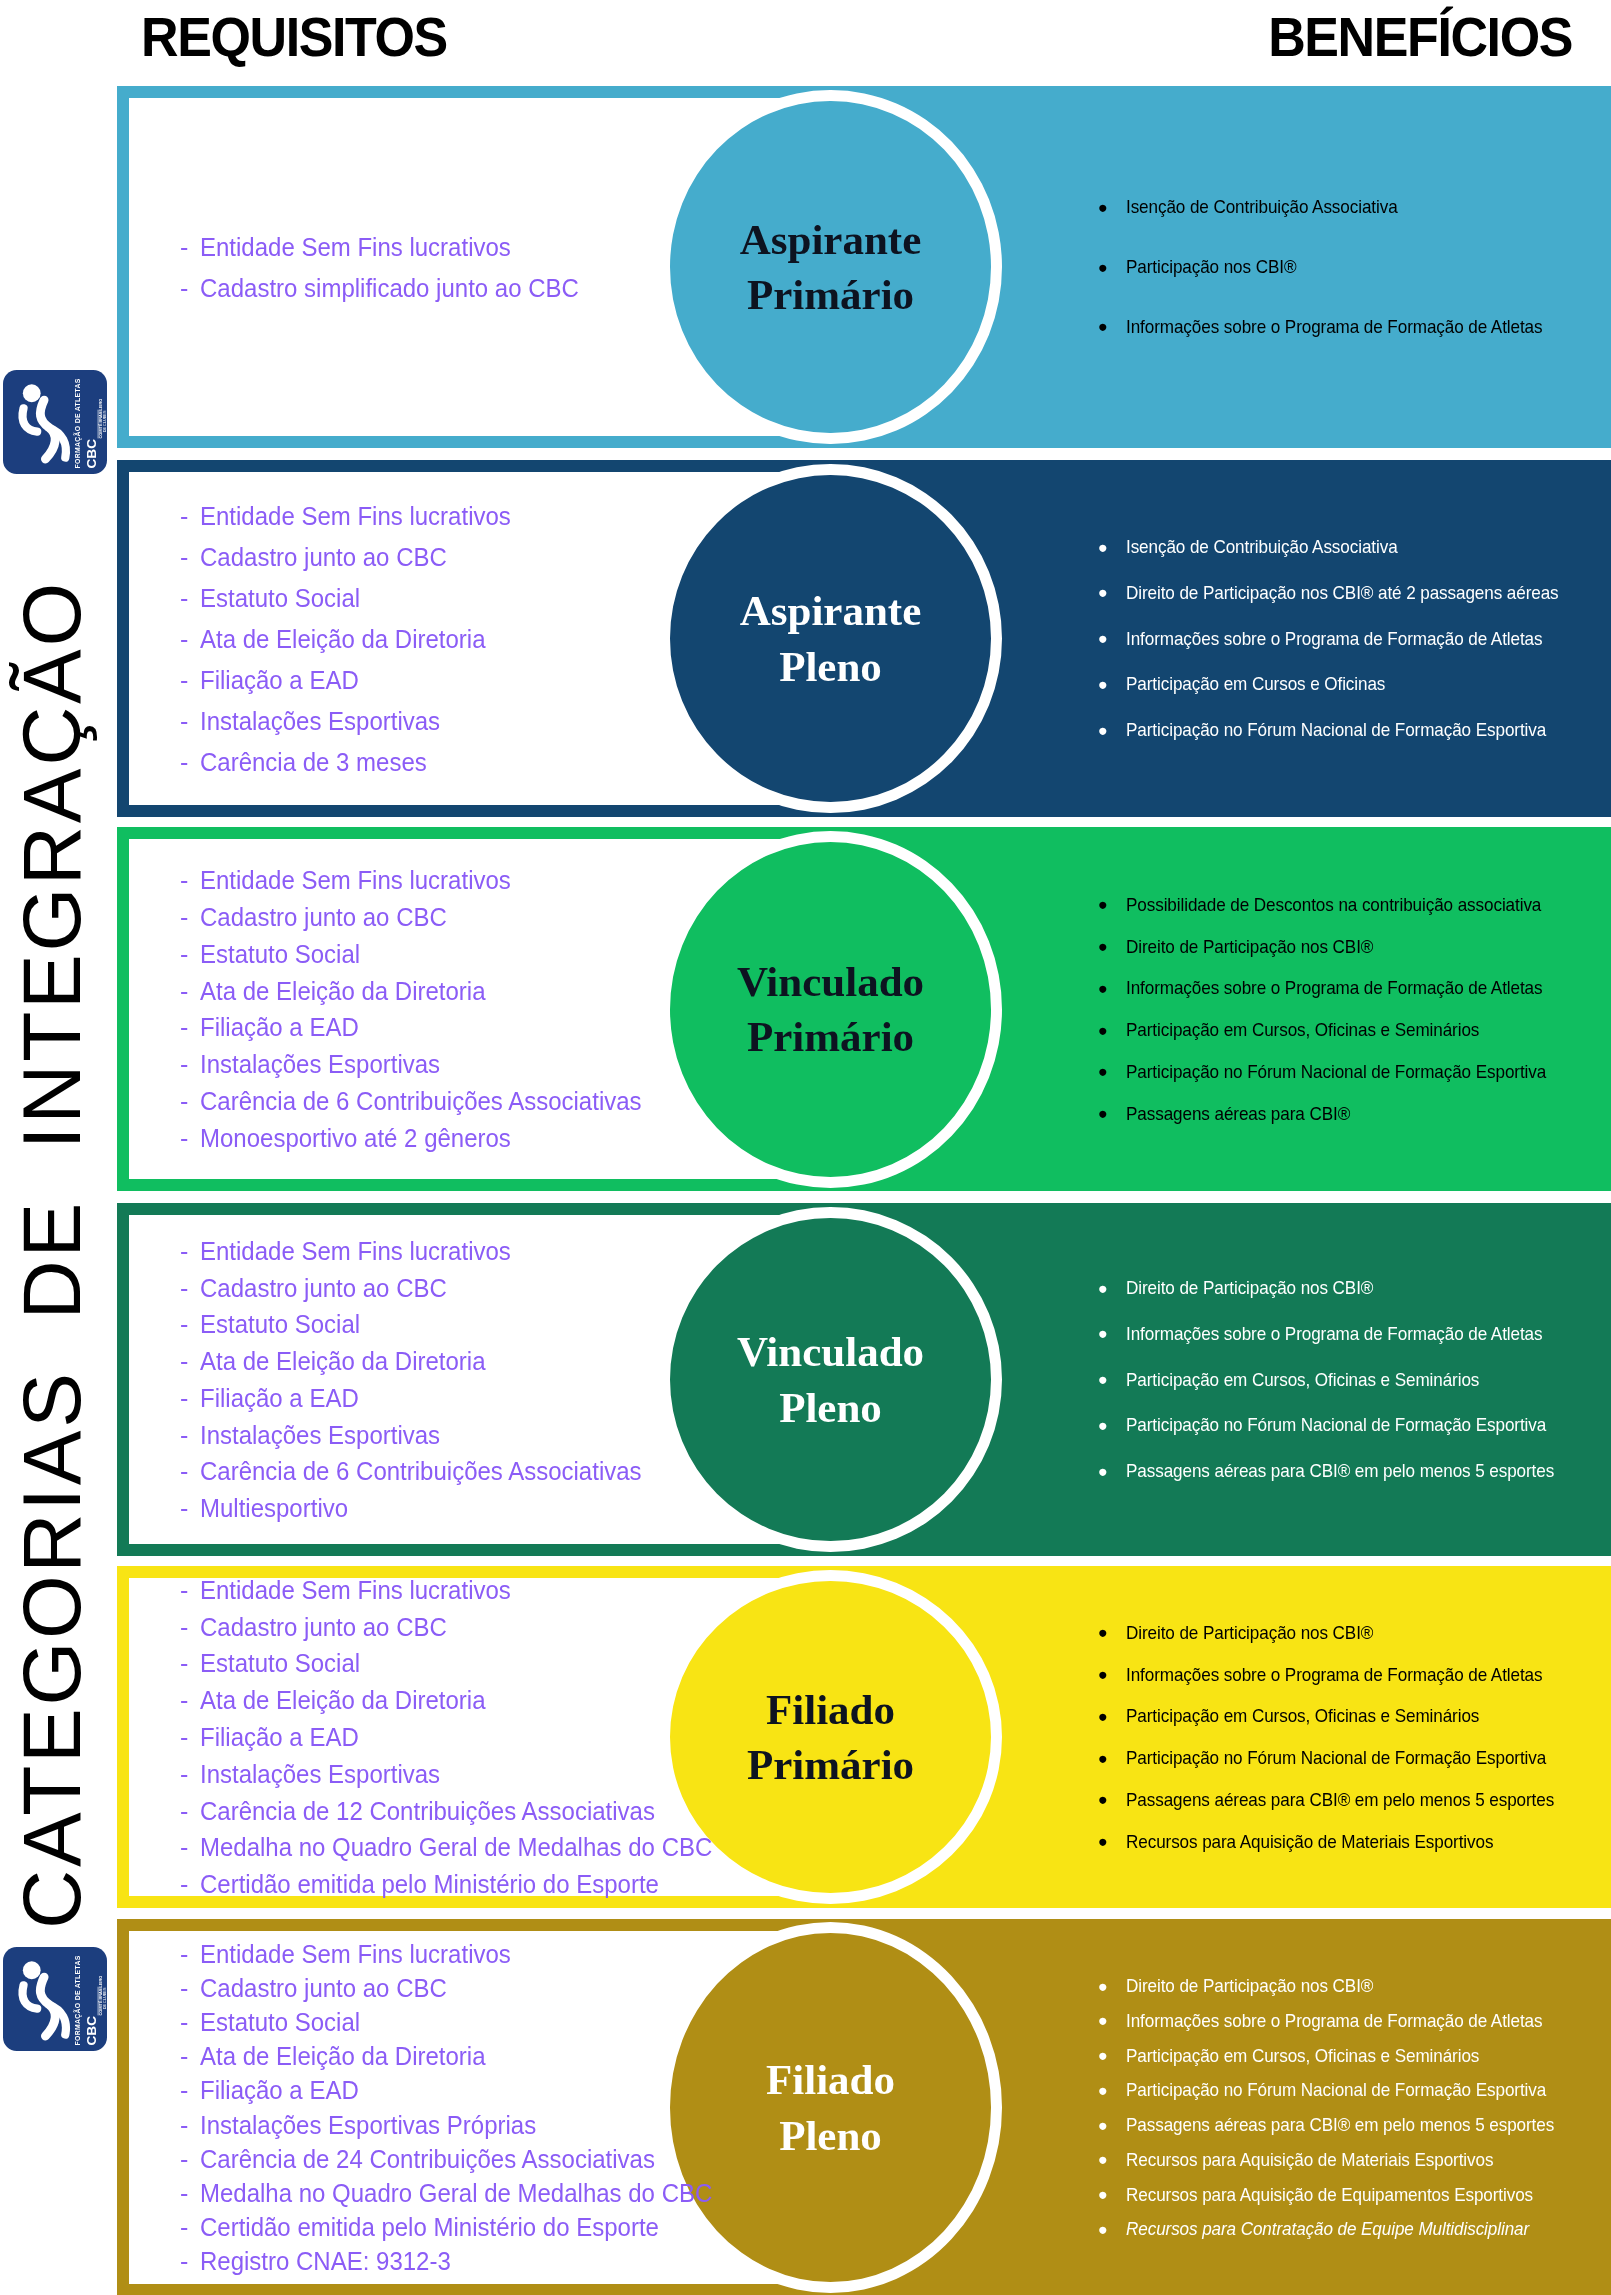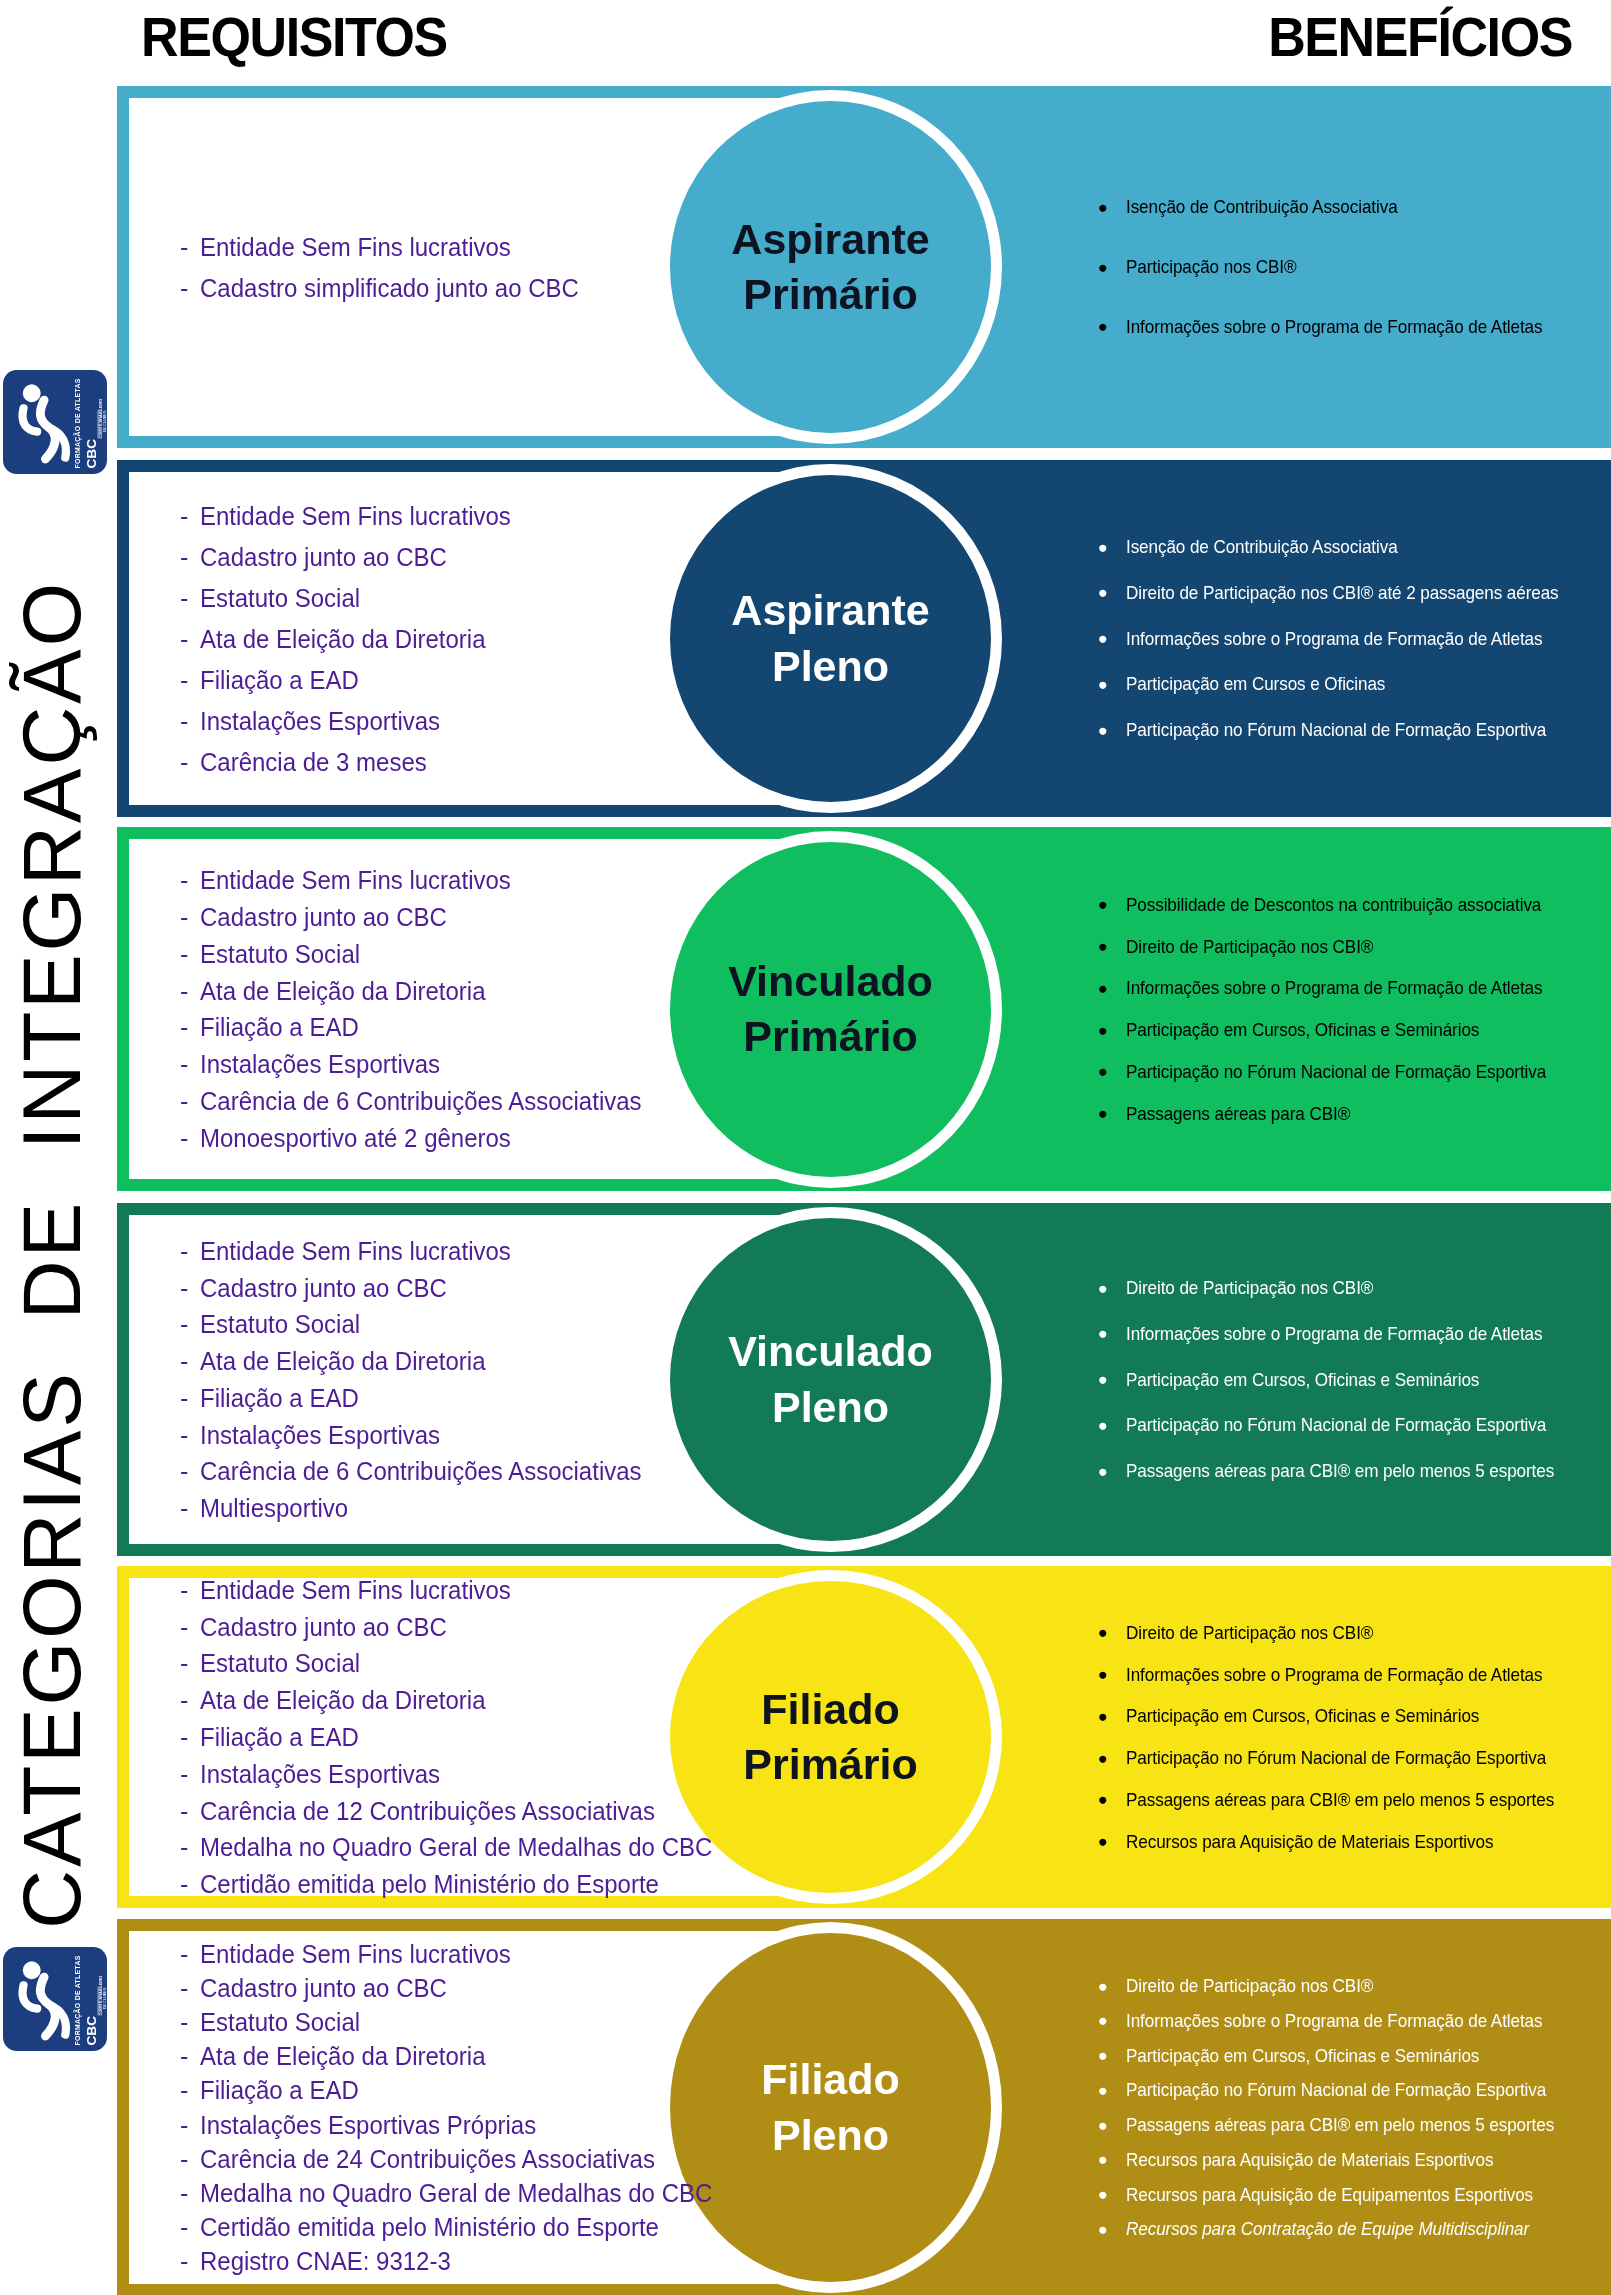--- a/index.html
+++ b/index.html
@@ -30,28 +30,28 @@
   .row .fill{
     position:absolute;left:701px;right:-12.3px;top:-12.3px;bottom:-12.3px;
     background:var(--c);z-index:0;
   }
   .row .ellipse{
     position:absolute;left:530px;width:343px;top:-2.5%;height:105%;
     box-sizing:border-box;border:11px solid #fff;border-radius:50%;
     background:var(--c);z-index:2;display:flex;align-items:center;justify-content:center;
   }
   .cname{display:flex;flex-direction:column;text-align:center;font-weight:700;
-    font-size:43px;line-height:1.28;}
+    font-size:43px;line-height:1.28;font-family:Liberation Serif, serif;}
   .row.light .cname{color:#0D1320;}
   .row.dark .cname{color:#FFFFFF;}
   ul.reqs,ul.bens{
     position:absolute;top:0;bottom:0;margin:0;padding:0;list-style:none;
     display:flex;flex-direction:column;justify-content:center;z-index:3;
   }
-  ul.reqs{left:51px;width:473px;font-size:25px;color:#4c1d95;}
+  ul.reqs{left:51px;width:473px;font-size:25px;color:#8b5cf6;}
   ul.reqs li{display:flex;align-items:baseline;line-height:1.2;}
   ul.reqs li::before{content:"-";margin-right:11.7px;flex:none;}
   ul.bens{left:969px;right:9.6px;font-size:19px;}
   ul.bens li{display:flex;align-items:center;line-height:1.25;}
   ul.bens li::before{content:"\25CF";font-size:16.5px;margin-right:18.5px;flex:none;}
   .row.light ul.bens{color:#000;}
   .row.dark ul.bens{color:#fff;}
   .req-text{display:inline-block;transform:scaleX(.96);transform-origin:0 50%;white-space:nowrap;}
   .ben-text{display:inline-block;transform:scaleX(.90);transform-origin:0 50%;white-space:nowrap;letter-spacing:-0.1px;}
 </style>

